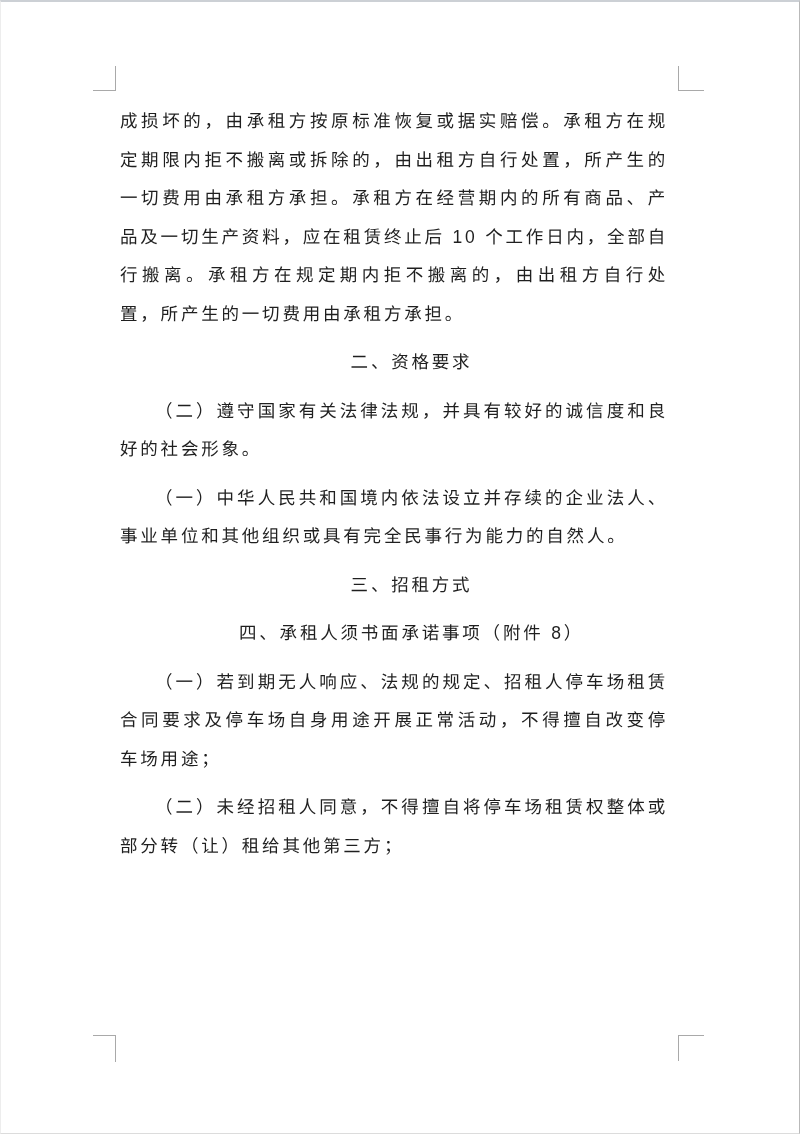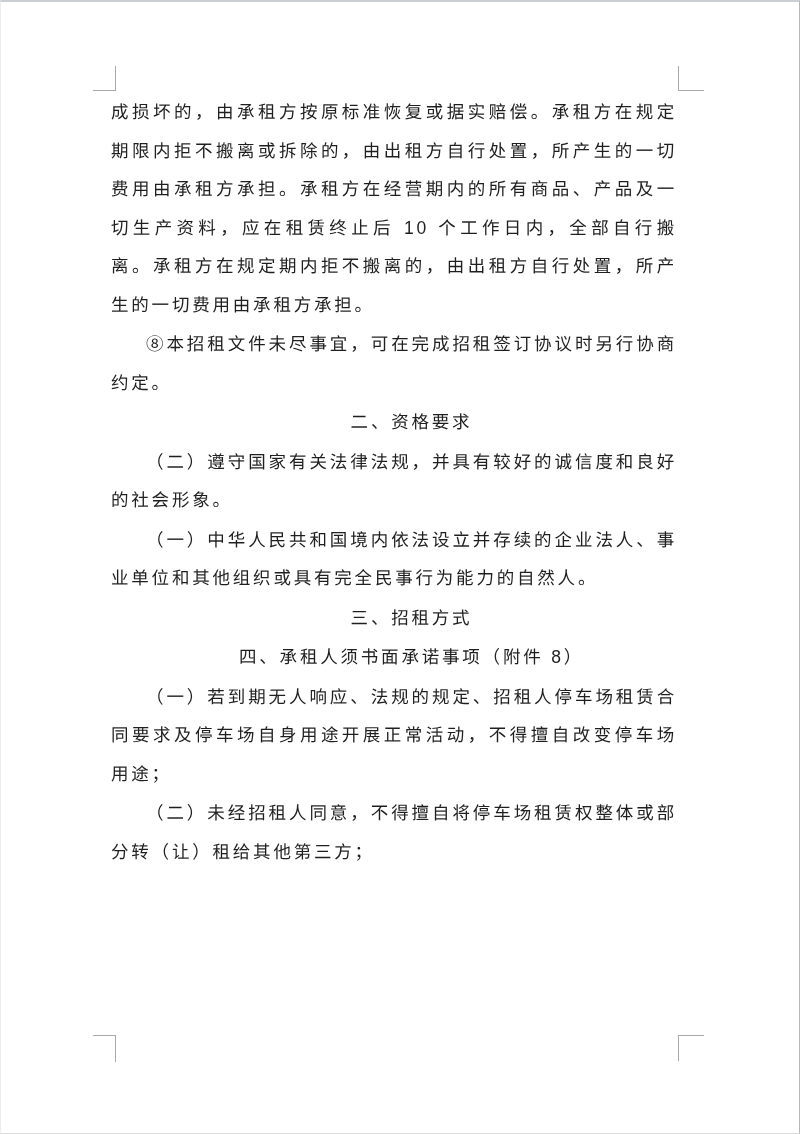--- a/index.html
+++ b/index.html
@@ -39,21 +39,21 @@
     top: 90px;
     width: 568px;
     color: #1f1f1f;
     font-size: 17.5px;
     line-height: 38.5px;
     letter-spacing: 2.8px;
     text-align: justify;
     text-justify: inter-character;
   }
   .content p {
-    margin: 1px;
+    margin: 10px;
     padding: 0;
   }
   .para-indent { text-indent: 35px; }
   .para-noindent { text-indent: 0; }
   .heading {
     font-weight: 400;
     text-indent: 35px;
     text-align: center;
   }
 </style>
@@ -62,21 +62,20 @@
 
 <div class="page" lang="zh-CN">
 
   <div class="crop tl"></div>
   <div class="crop tr"></div>
   <div class="crop bl"></div>
   <div class="crop br"></div>
 
   <div class="content">
     <p class="para-noindent">成损坏的，由承租方按原标准恢复或据实赔偿。承租方在规定期限内拒不搬离或拆除的，由出租方自行处置，所产生的一切费用由承租方承担。承租方在经营期内的所有商品、产品及一切生产资料，应在租赁终止后 10 个工作日内，全部自行搬离。承租方在规定期内拒不搬离的，由出租方自行处置，所产生的一切费用由承租方承担。</p>
-    <p class="para-indent">⑧本招租文件未尽事宜，可在完成招租签订协议时另行协商约定。</p>
     <p class="heading">二、资格要求</p>
     <p class="para-indent">（二）遵守国家有关法律法规，并具有较好的诚信度和良好的社会形象。</p>
     <p class="para-indent">（一）中华人民共和国境内依法设立并存续的企业法人、事业单位和其他组织或具有完全民事行为能力的自然人。</p>
     <p class="heading">三、招租方式</p>
     <p class="heading">四、承租人须书面承诺事项（附件 8）</p>
     <p class="para-indent">（一）若到期无人响应、法规的规定、招租人停车场租赁合同要求及停车场自身用途开展正常活动，不得擅自改变停车场用途；</p>
     <p class="para-indent">（二）未经招租人同意，不得擅自将停车场租赁权整体或部分转（让）租给其他第三方；</p>
   </div>
 
 </div>

